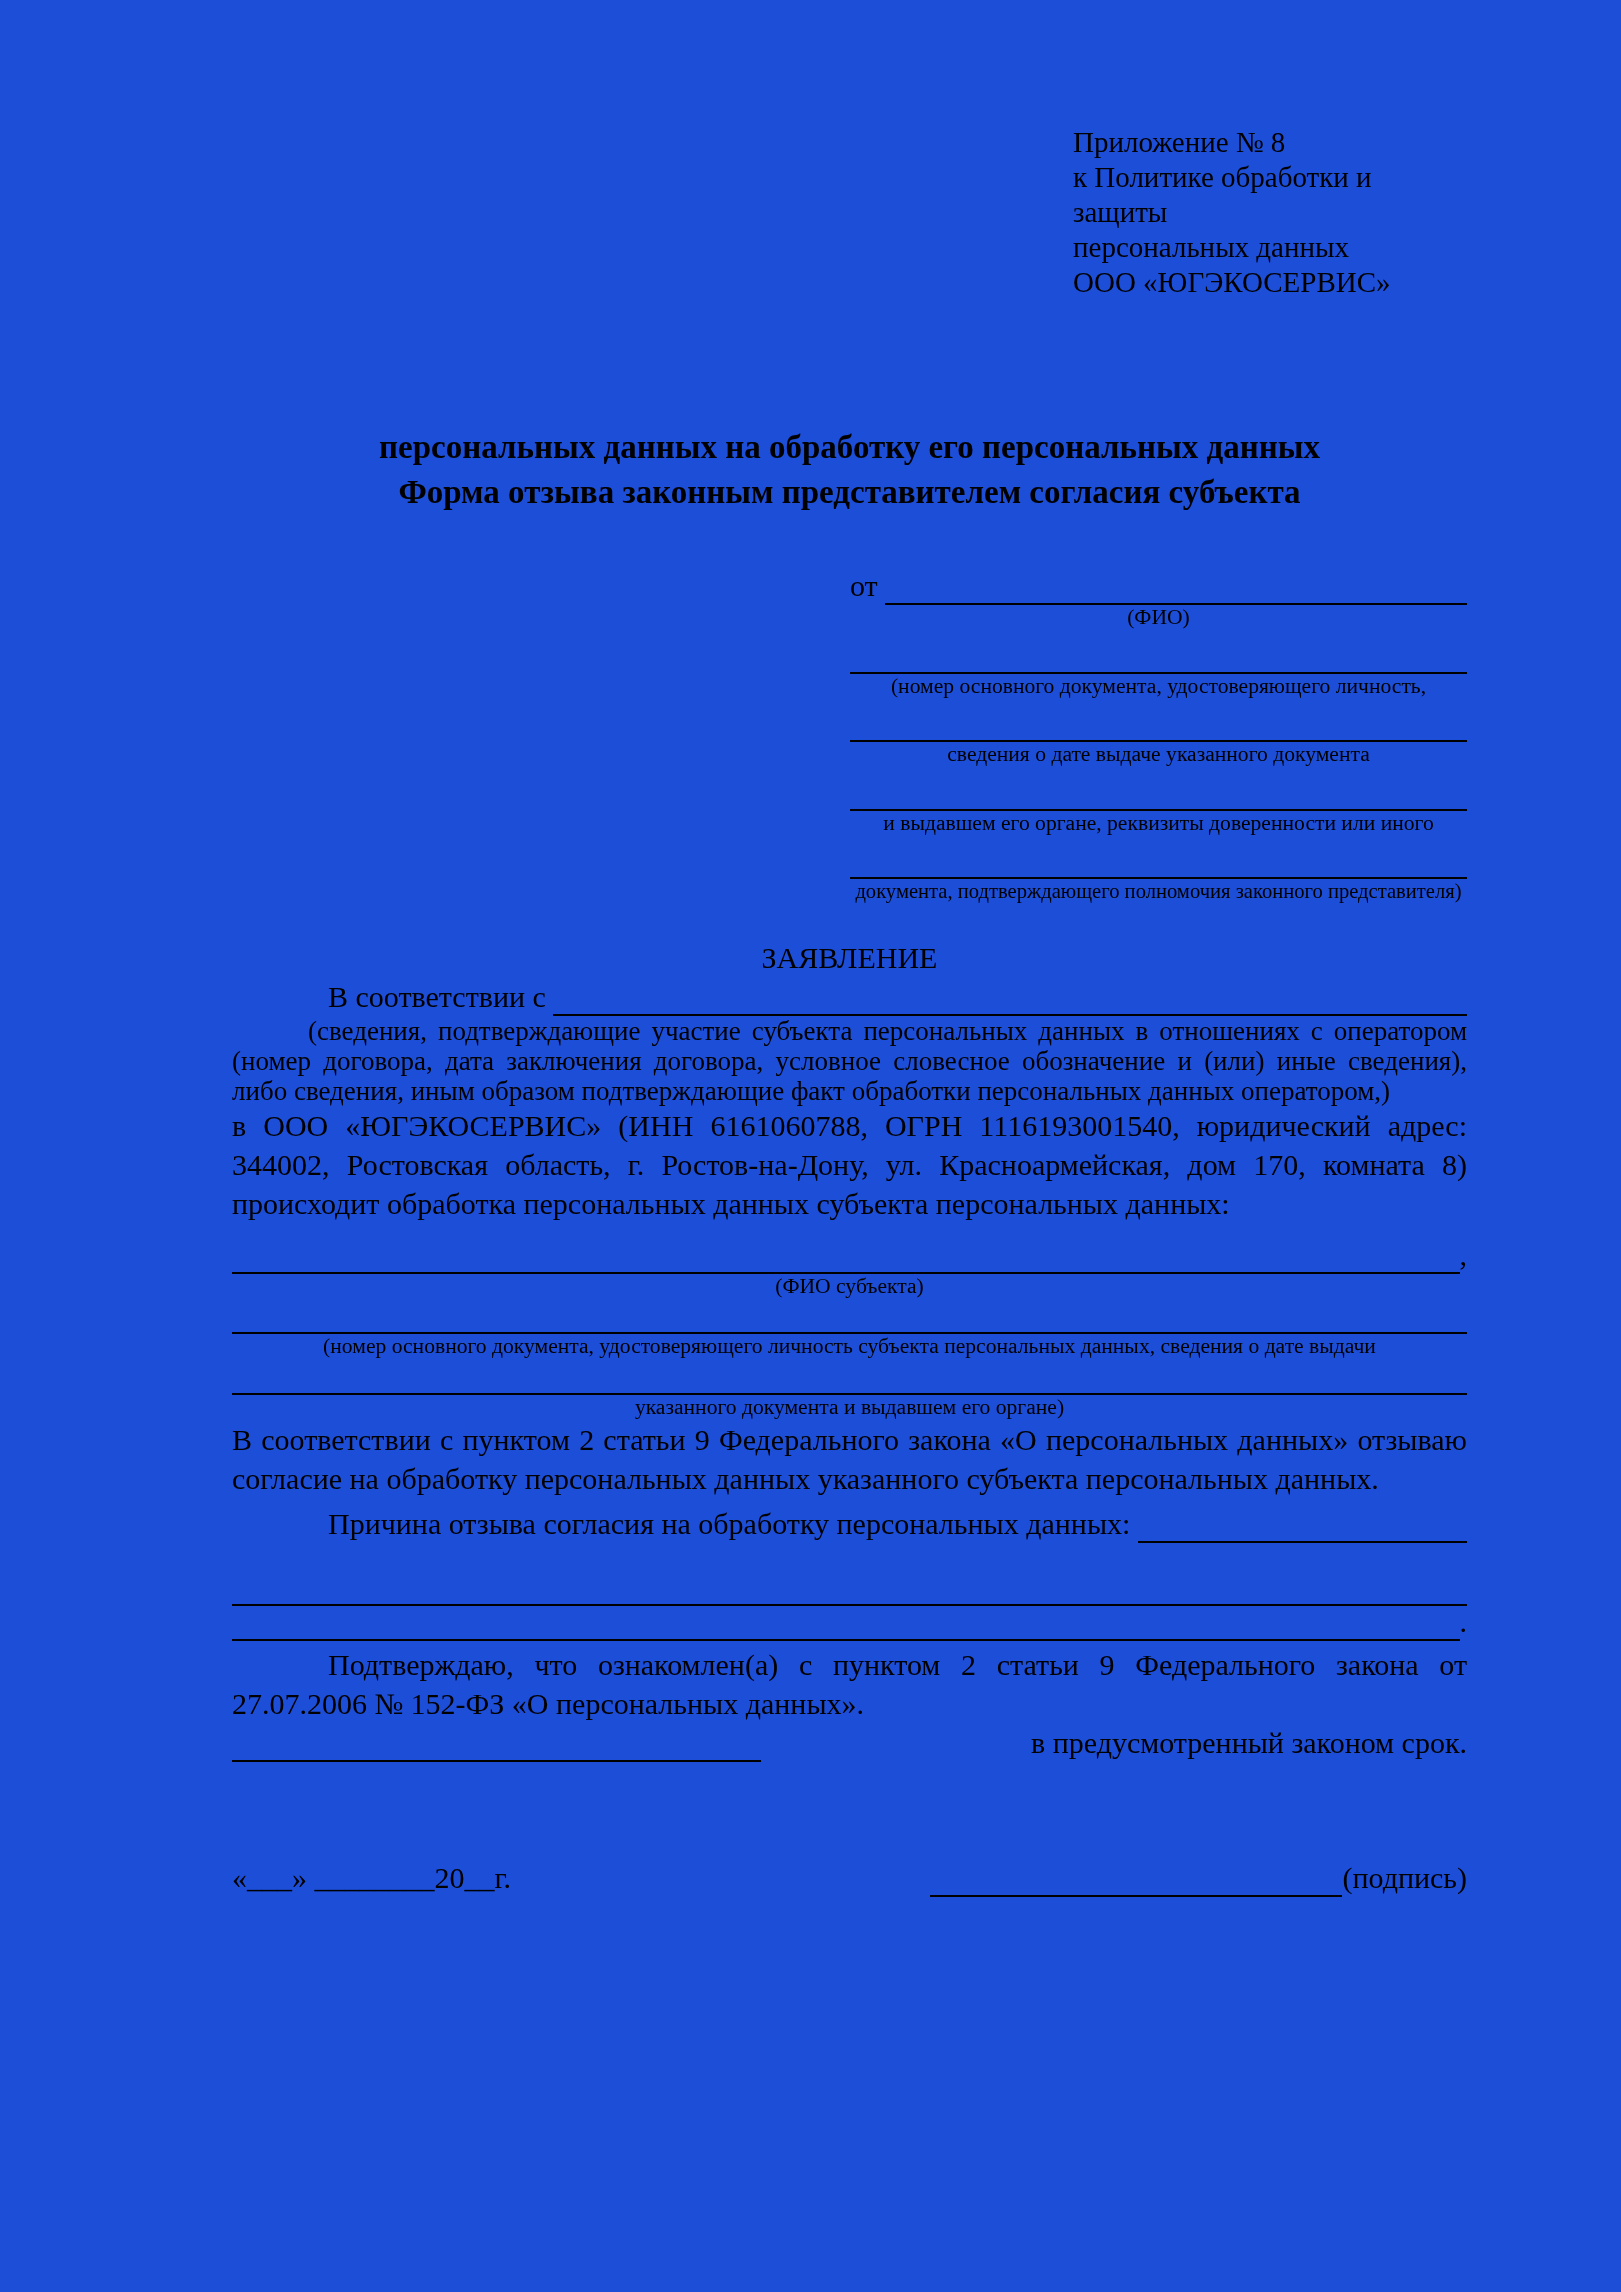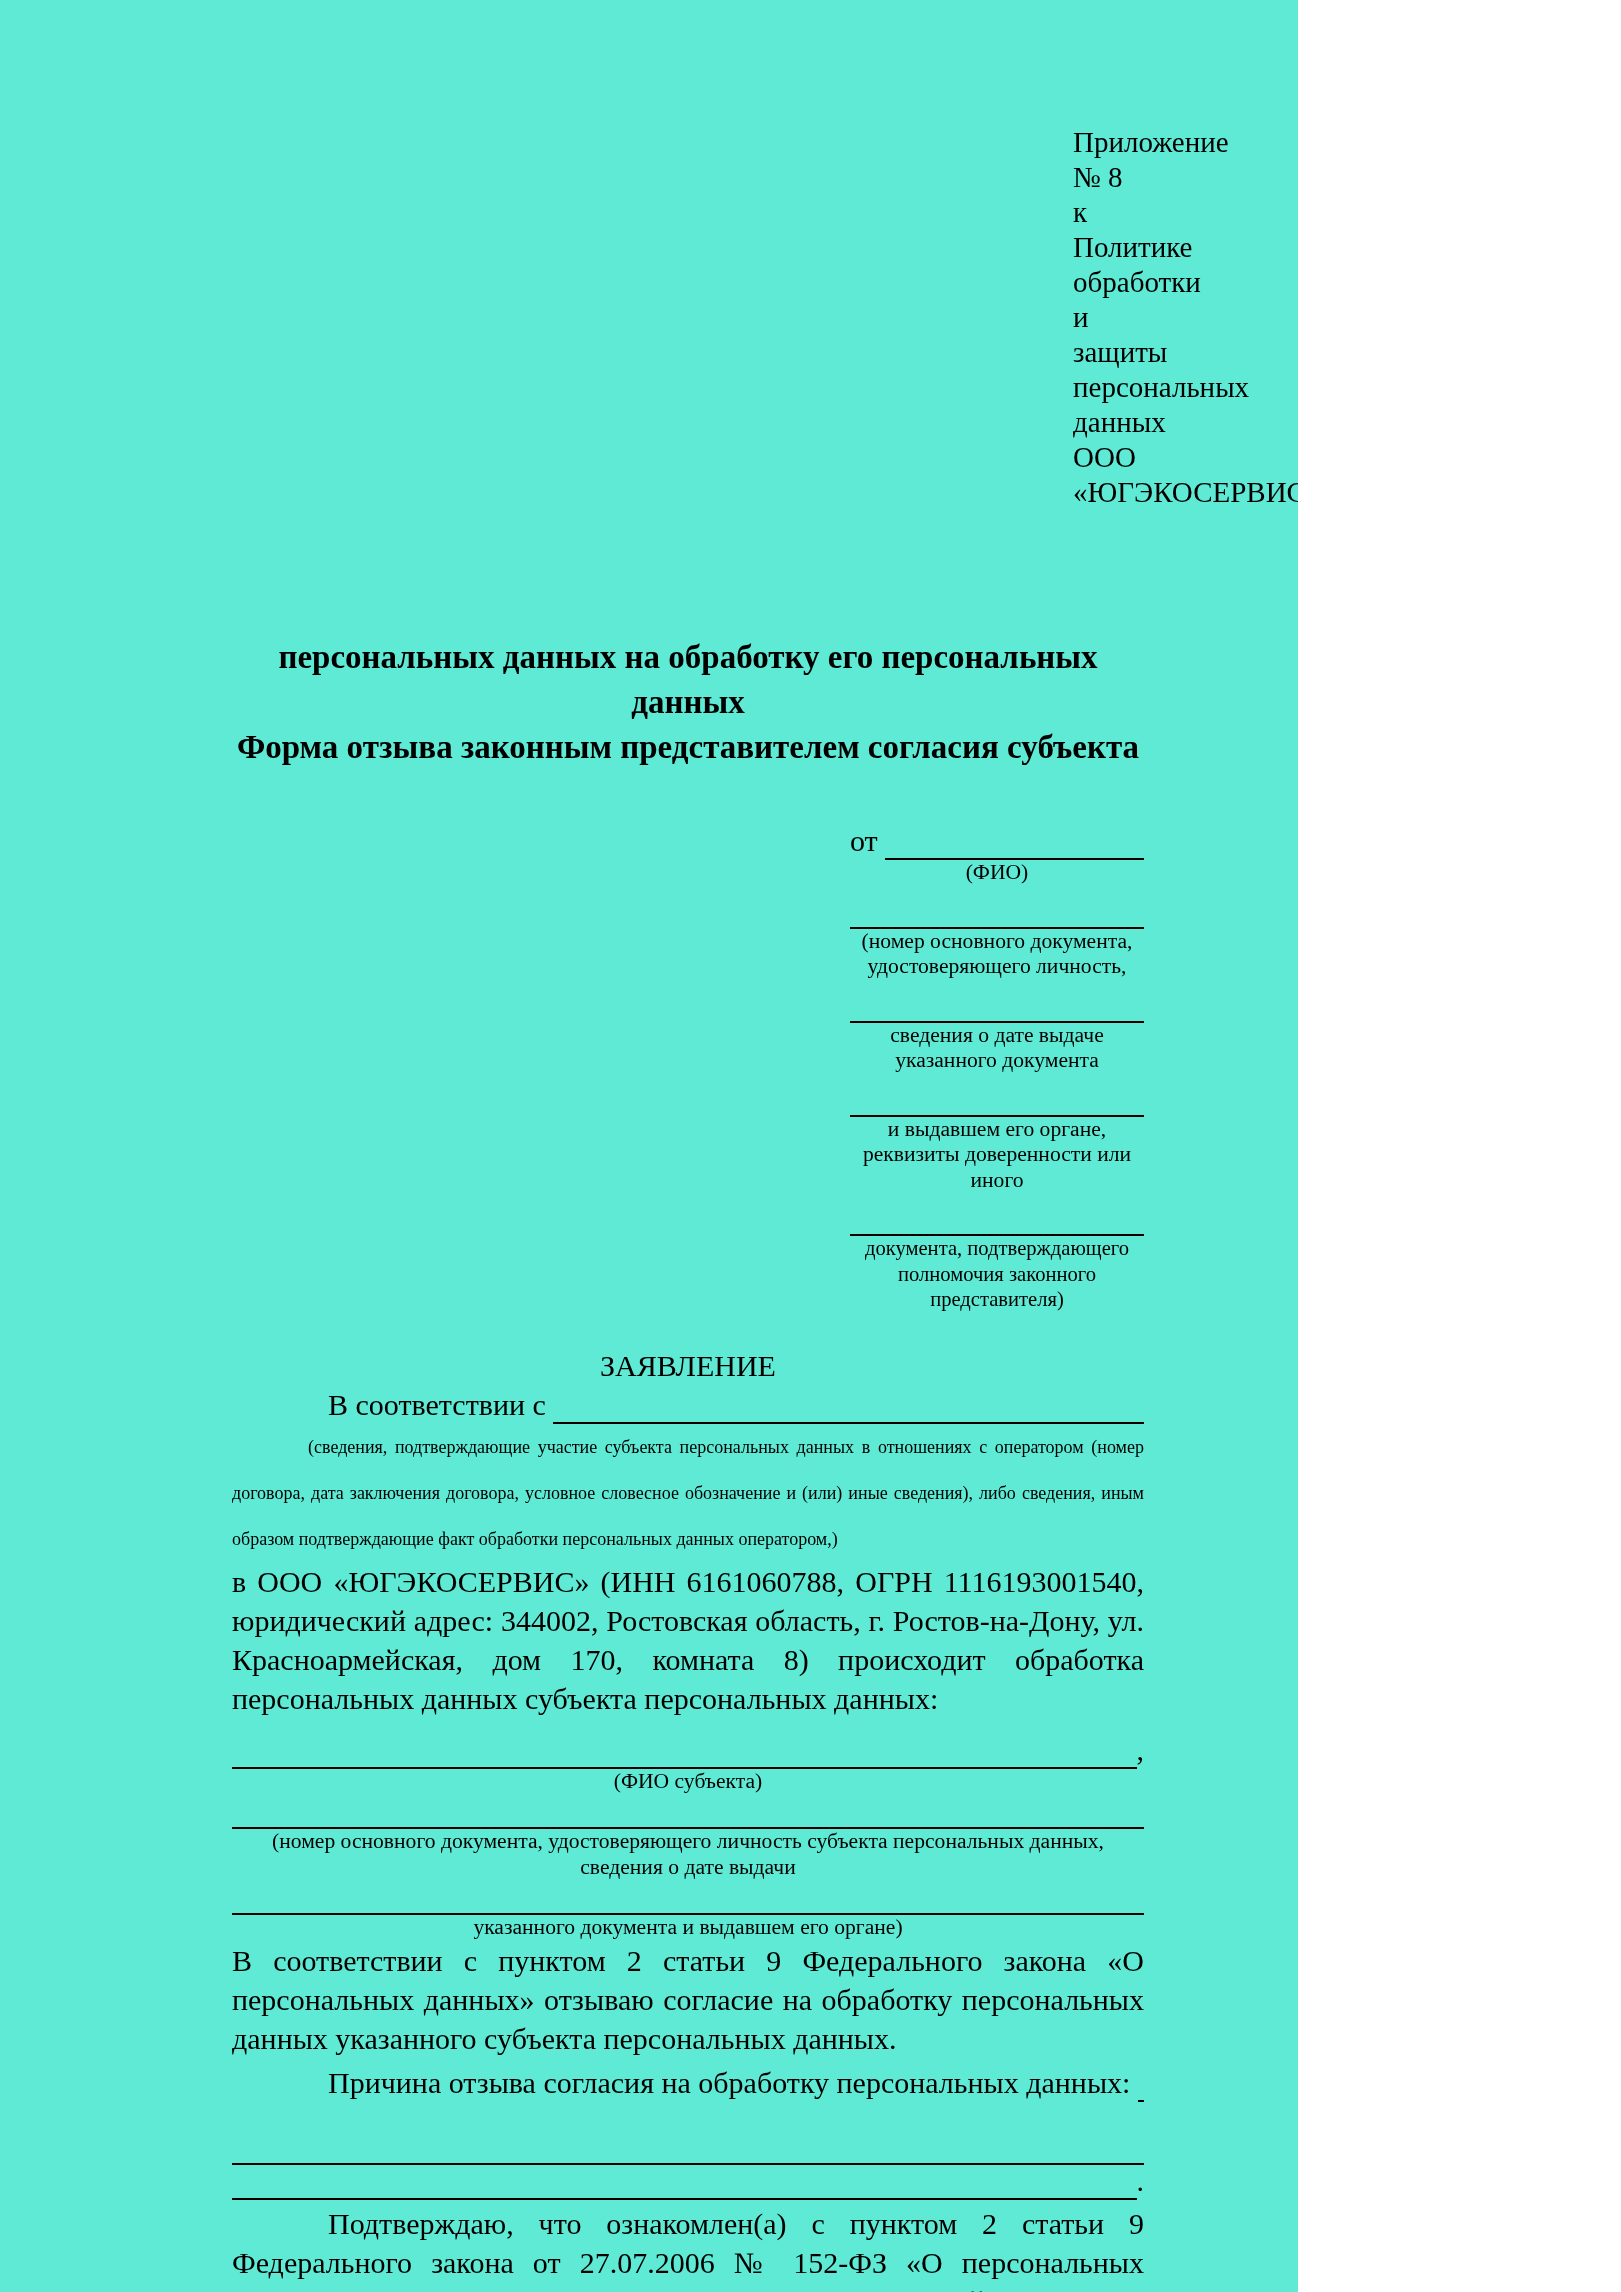--- a/index.html
+++ b/index.html
@@ -1,40 +1,40 @@
 <!DOCTYPE html>
 <html><head>
 <meta charset="utf-8">
 <style>
   html,body { margin:0; padding:0; background:#fff; }
   .page {
     position:relative;
-    width:1298px; height:2293px;
-    background:#5eead4;
+    width:1621px; height:2293px;
+    background:#1d4ed8;
     color:#000;
     font-family:"Liberation Serif", serif;
     font-size:30px; line-height:39px;
     box-sizing:border-box;
     padding:125px 154px 0 232px;
     overflow:hidden;
   }
   .appendix { margin-left:841px; font-size:29px; line-height:35px; }
   .title { margin-top:125px; text-align:center; font-weight:bold; font-size:33px; line-height:45px; }
   .addr { margin-left:618px; margin-top:55px; }
   .addr .to { height:39px; }
   .row { display:flex; align-items:flex-end; }
   .fill { flex:1 1 auto; border-bottom:2px solid #000; }
   .addr .from-row { height:35px;text-align:right; }
   .cap { text-align:center; font-size:21.6px; line-height:25.5px; }
   .cap.sm { font-size:20.6px; }
   .blank { height:41px; border-bottom:2px solid #000; }
   .heading { margin-top:33px; text-align:center; height:39px; }
   .intro-row { height:39px; }
   .intro-row .lead { padding-left:96px; white-space:pre; }
-  .note { font-size:18px; line-height:46px; text-align:justify; text-indent:76px; }
+  .note { font-size:27px; line-height:30px; text-align:justify; text-indent:76px; }
   .para { text-align:justify; }
   .indent { text-indent:96px; }
   .fio-row { height:51px; }
   .gapline { height:33px; border-bottom:2px solid #000; }
   .reason-row { height:41px; margin-top:3.9px; }
   .reason-row .lead { padding-left:96px; white-space:pre; }
   .bigblank { height:61px; border-bottom:2px solid #000; }
   .dotline { height:35px; }
   .confirm { margin-top:3.9px; }
   .reply-lead { text-align:justify; text-align-last:justify; text-indent:96px; height:39px; }

